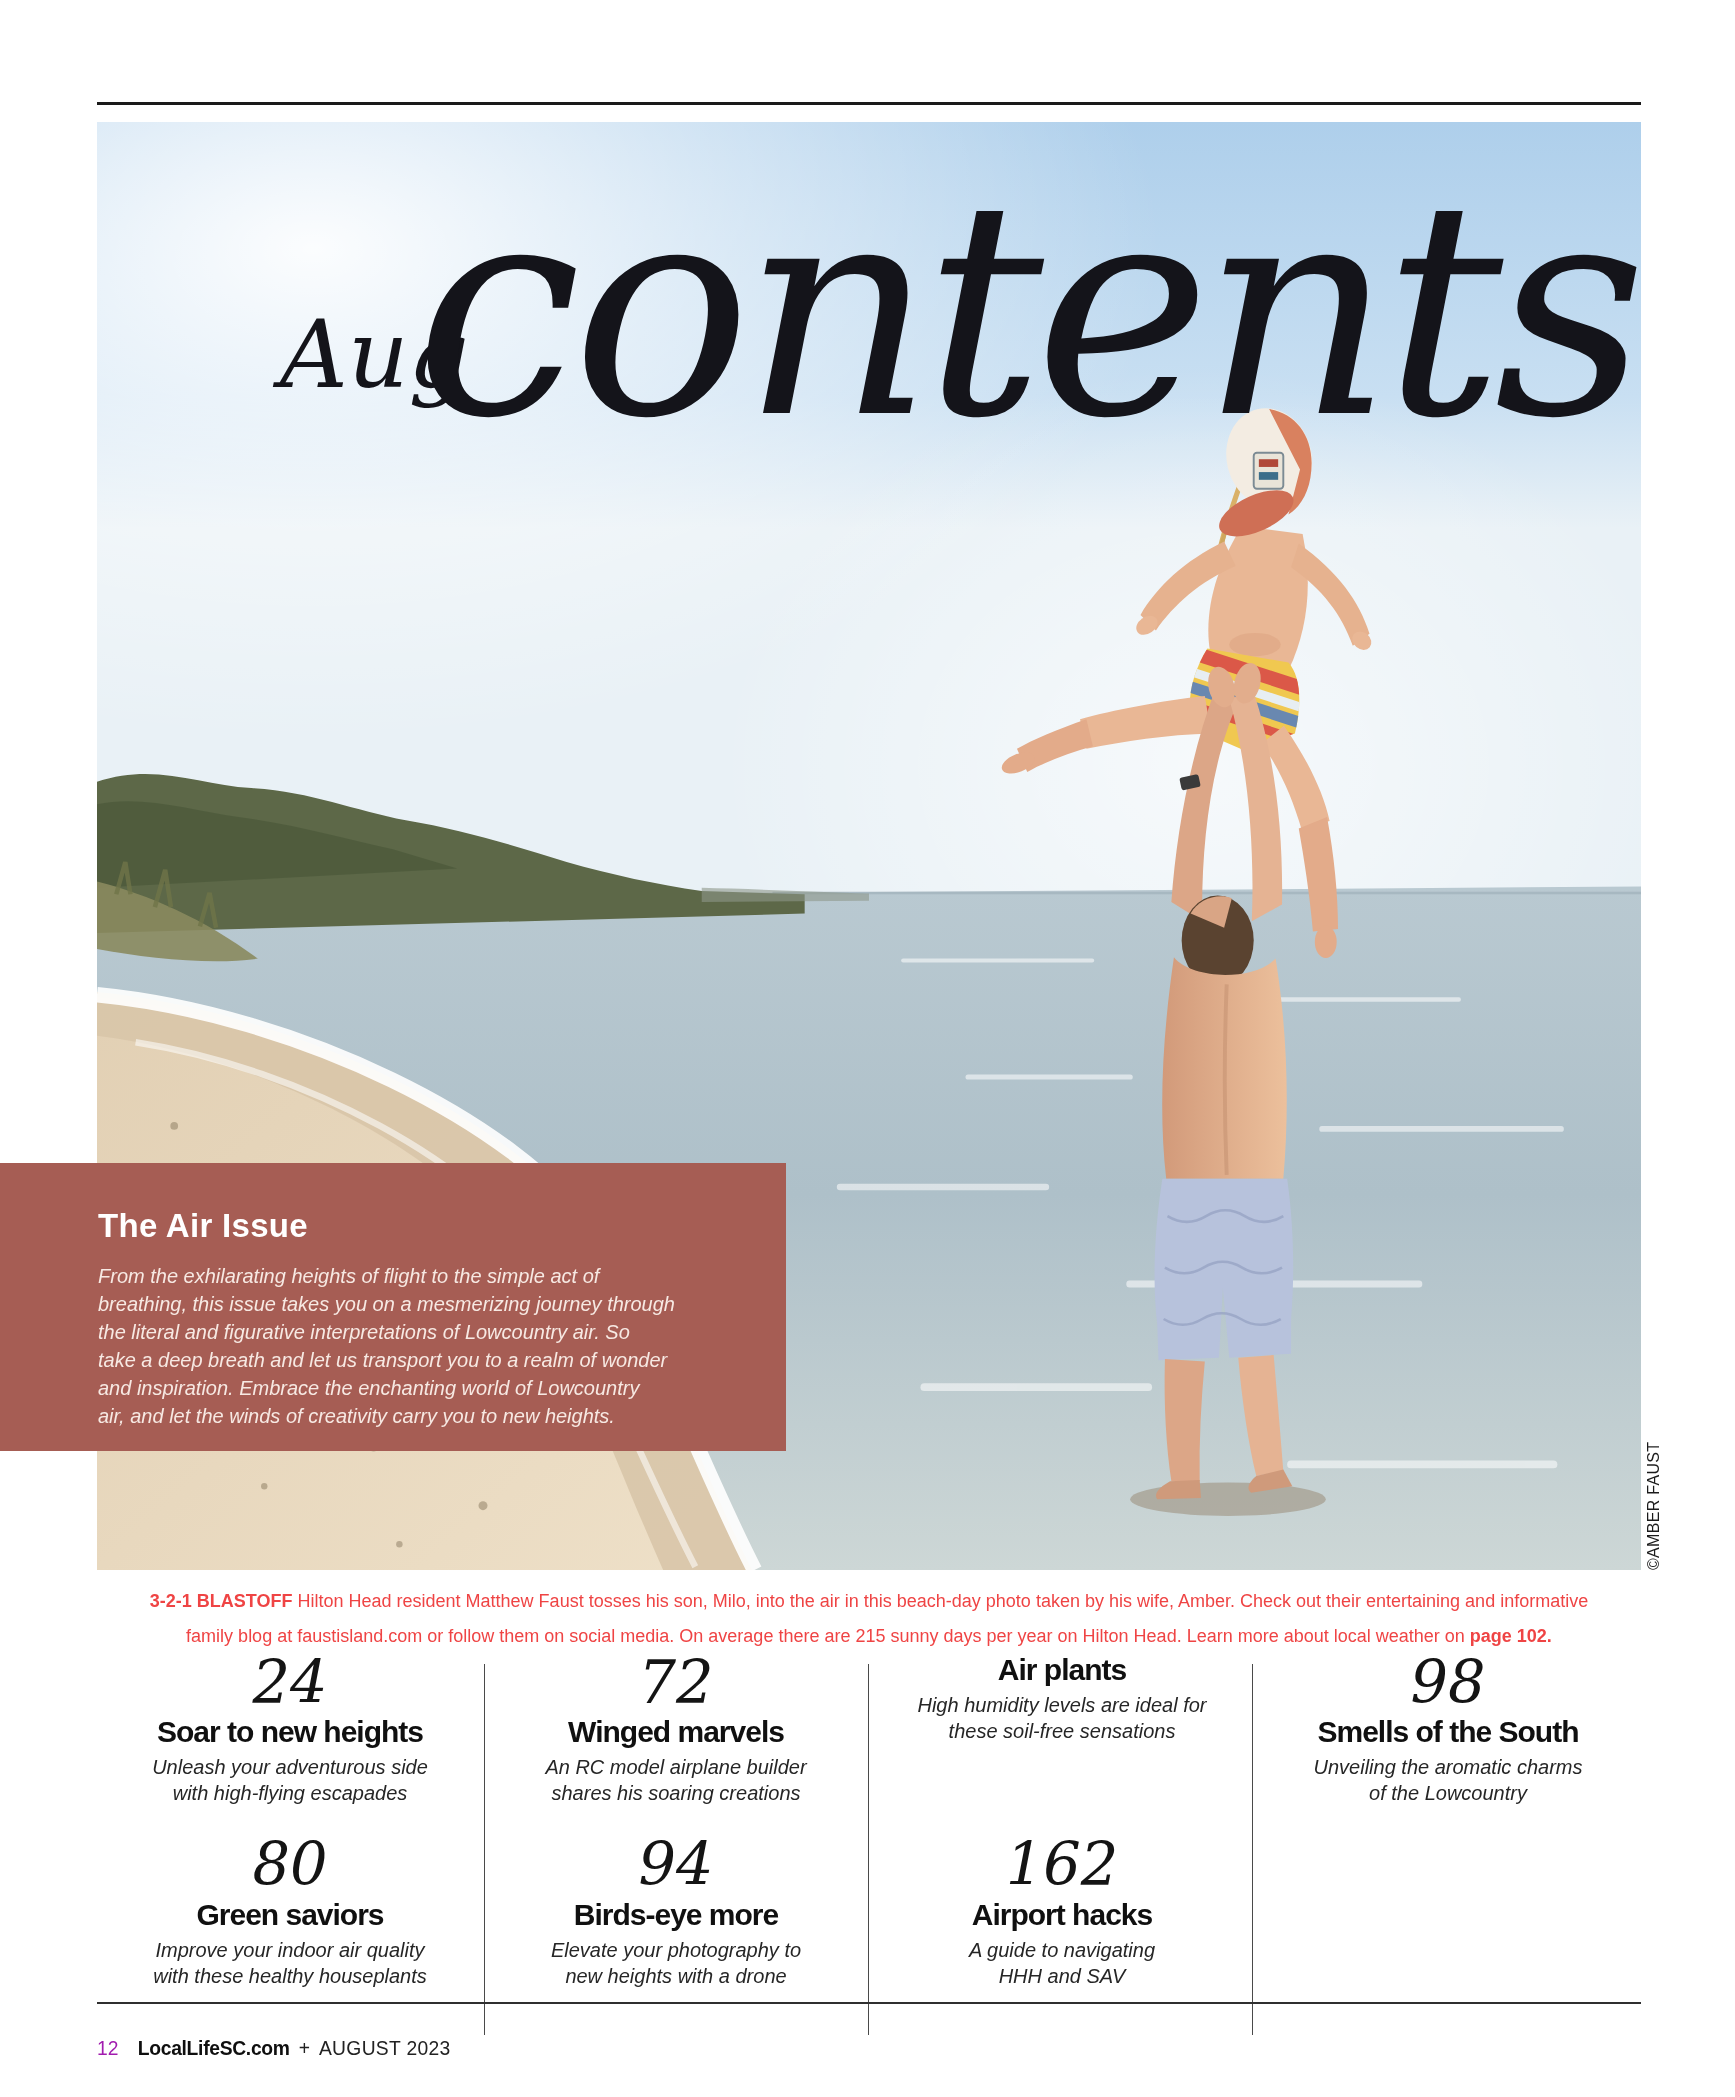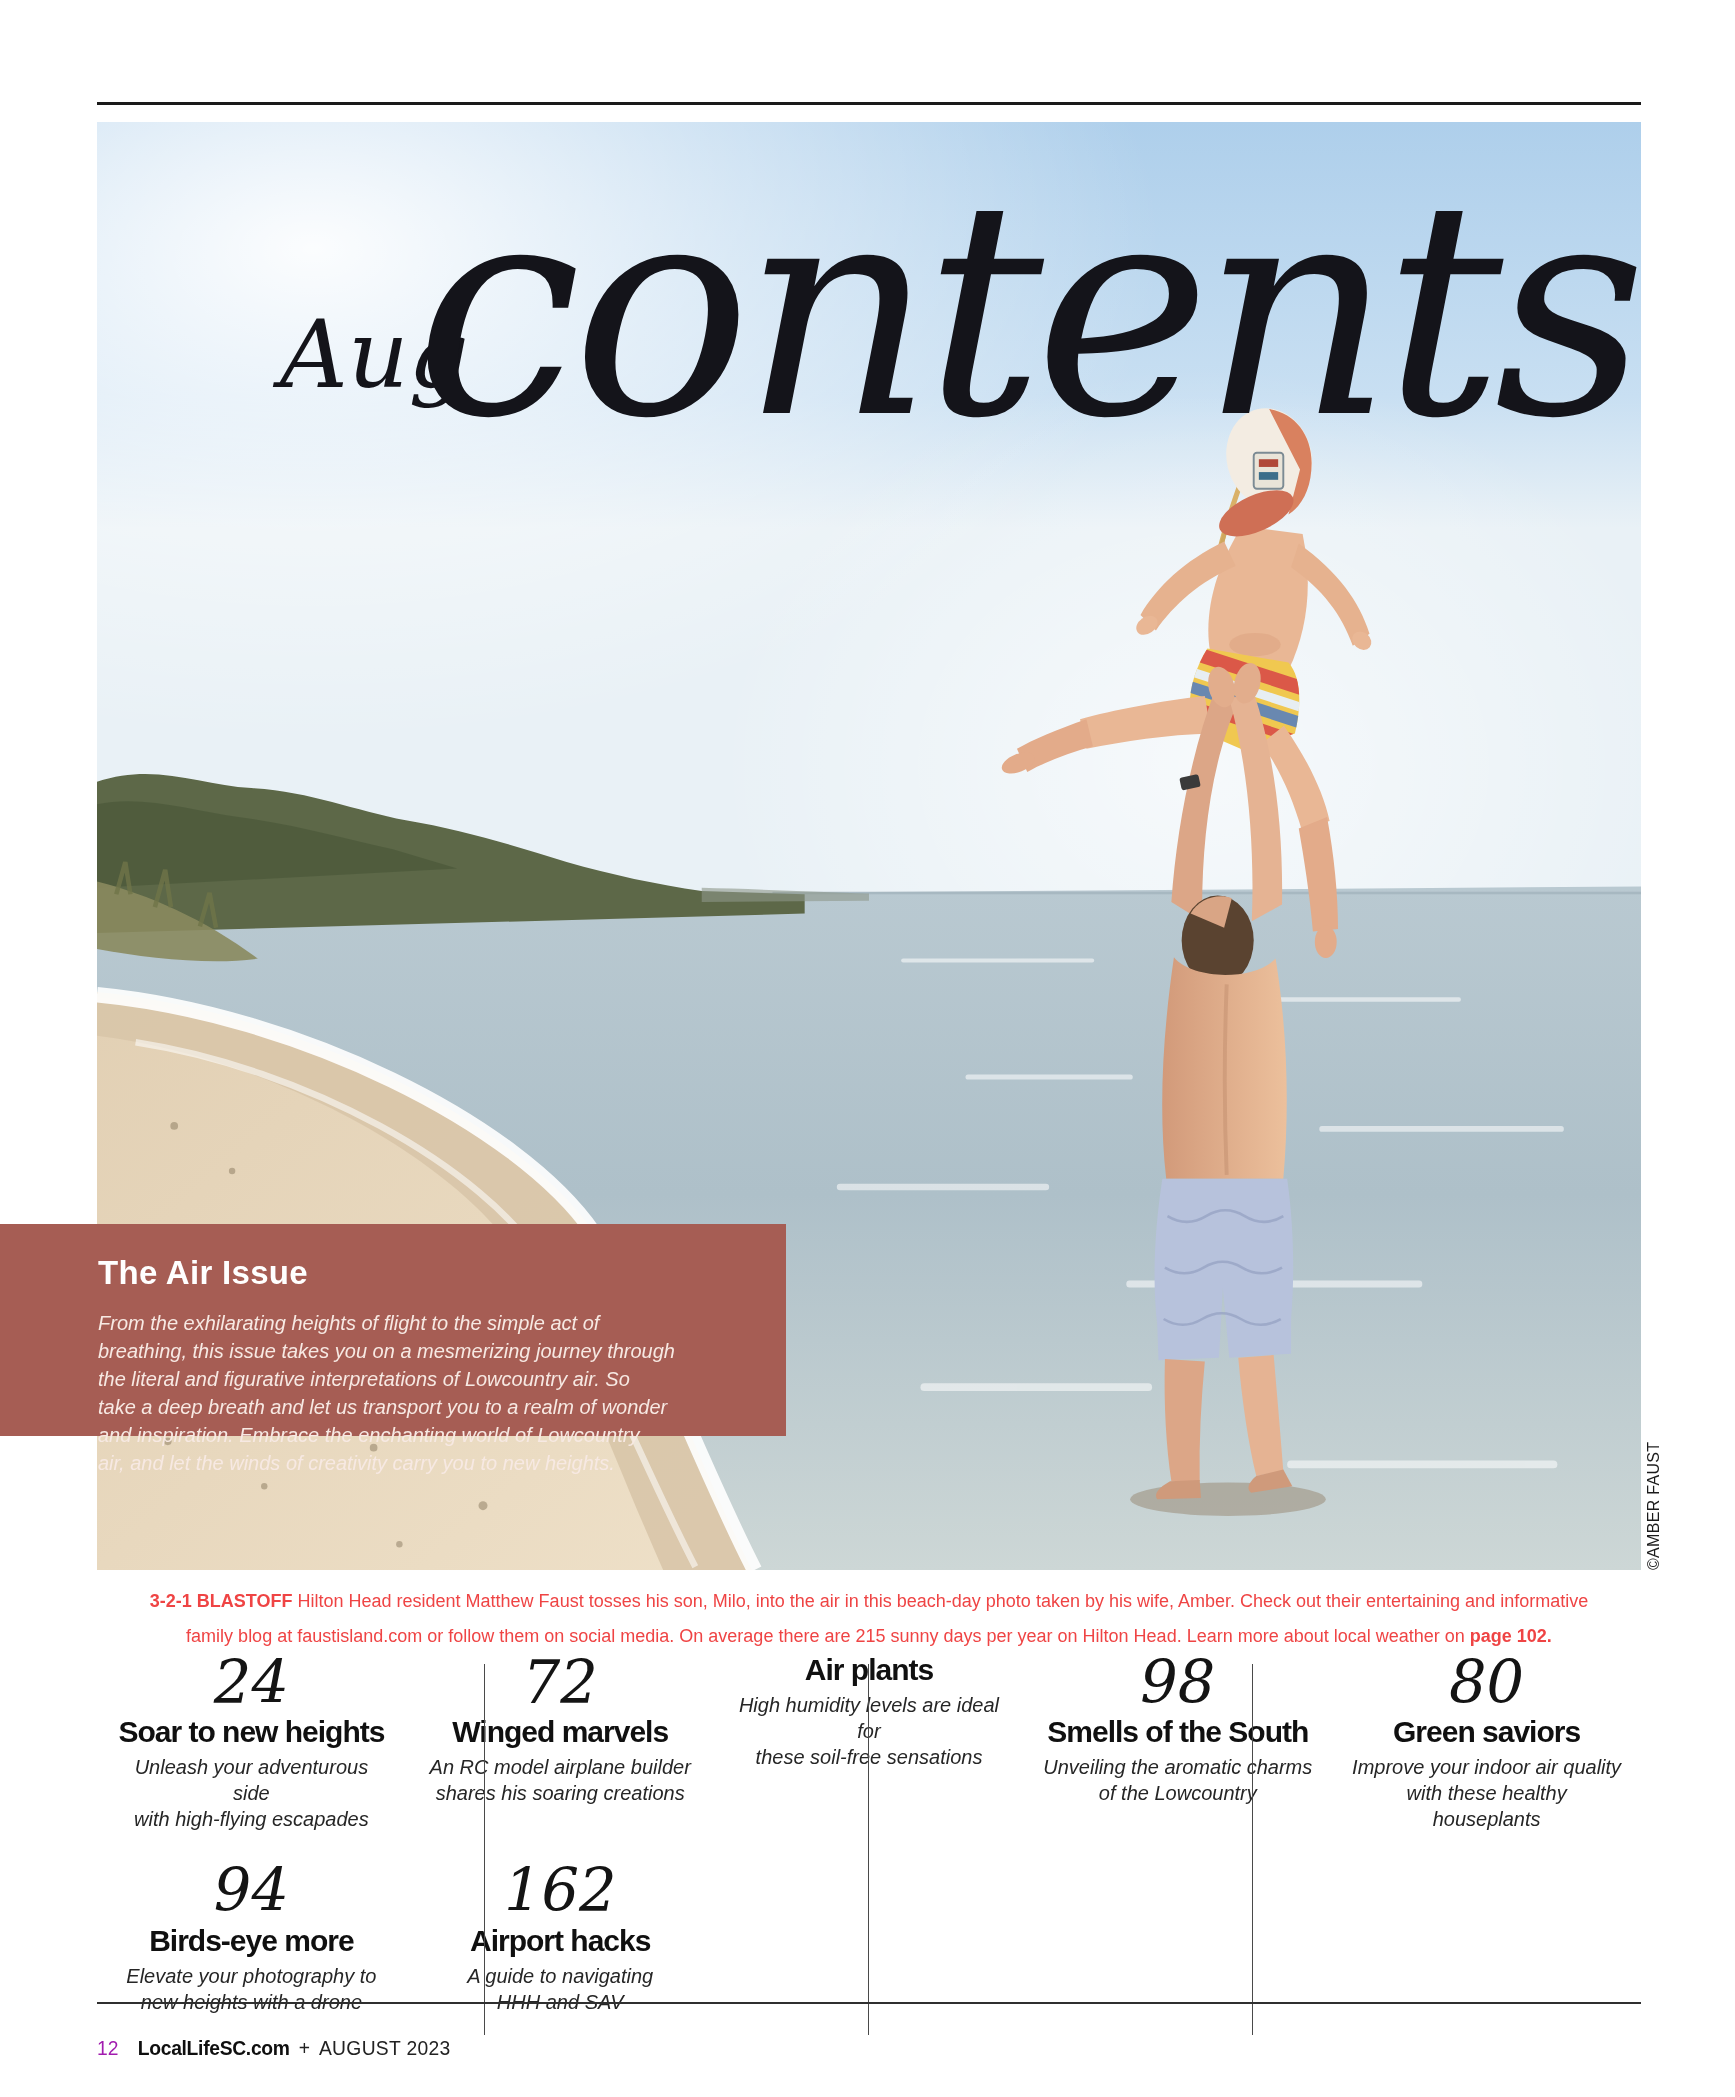--- a/index.html
+++ b/index.html
@@ -12,40 +12,40 @@
   .photo-wrap svg{display:block;width:100%;height:100%;}
 
   
   .masthead{position:absolute;left:17px;top:0;width:1632px;height:489px;pointer-events:none;}
   .masthead .month{position:absolute;left:263px;top:308px;font-family:"DejaVu Serif",serif;
       font-style:italic;font-size:94px;line-height:1;color:#14141a;}
   .masthead .word{position:absolute;left:398px;top:162px;font-family:"DejaVu Serif",serif;
       font-style:italic;font-size:297px;line-height:1;letter-spacing:-9px;color:#14141a;}
 
   
-  .feature-box{position:absolute;left:0;top:1224px;width:786px;height:212px;
-      background:#a65d54;box-sizing:border-box;padding:30px 39px 0 98px;}
+  .feature-box{position:absolute;left:0;top:1163px;width:786px;height:288px;
+      background:#a65d54;box-sizing:border-box;padding:44px 39px 0 98px;}
   .feature-title{font-family:"Liberation Sans",sans-serif;font-weight:bold;font-size:33px;
       color:#ffffff;letter-spacing:0.3px;margin:0 0 16.7px 0;}
   .feature-body{font-family:"Liberation Sans",sans-serif;font-style:italic;font-size:20px;
       line-height:28px;color:#f7e9e3;white-space:pre-line;}
 
   
   .photo-credit{position:absolute;left:1645px;top:1570px;transform:rotate(-90deg);
       transform-origin:top left;font-size:16px;letter-spacing:0.3px;color:#1b1b1b;
       white-space:nowrap;}
 
   
   .photo-caption{position:absolute;left:97px;top:1584px;width:1544px;text-align:center;
       font-size:18px;line-height:35px;color:#ef4444;}
   .photo-caption b{font-weight:bold;}
 
   
   .toc-grid{position:absolute;left:97px;top:1652px;width:1544px;
-      display:grid;grid-template-columns:repeat(5,1fr);grid-auto-rows:auto;row-gap:28px;}
+      display:grid;grid-template-columns:repeat(4,1fr);grid-auto-rows:auto;row-gap:28px;}
   .toc-cell{text-align:center;padding:0 19.3px;}
   .toc-num{font-family:"DejaVu Serif",serif;font-style:italic;font-size:59px;line-height:1.05;
       color:#141414;}
   .toc-title{font-family:"Liberation Sans",sans-serif;font-weight:bold;font-size:30px;
       letter-spacing:-1px;color:#101010;margin-top:1.3px;}
   .toc-desc{font-family:"Liberation Sans",sans-serif;font-style:italic;font-size:20px;
       line-height:26px;color:#262626;margin-top:5.1px;white-space:pre-line;}
 
   .col-divider{position:absolute;top:1664px;width:1.3px;height:371px;background:#4a4a4a;}
   .divider-1{left:484px;} .divider-2{left:868px;} .divider-3{left:1252px;}

